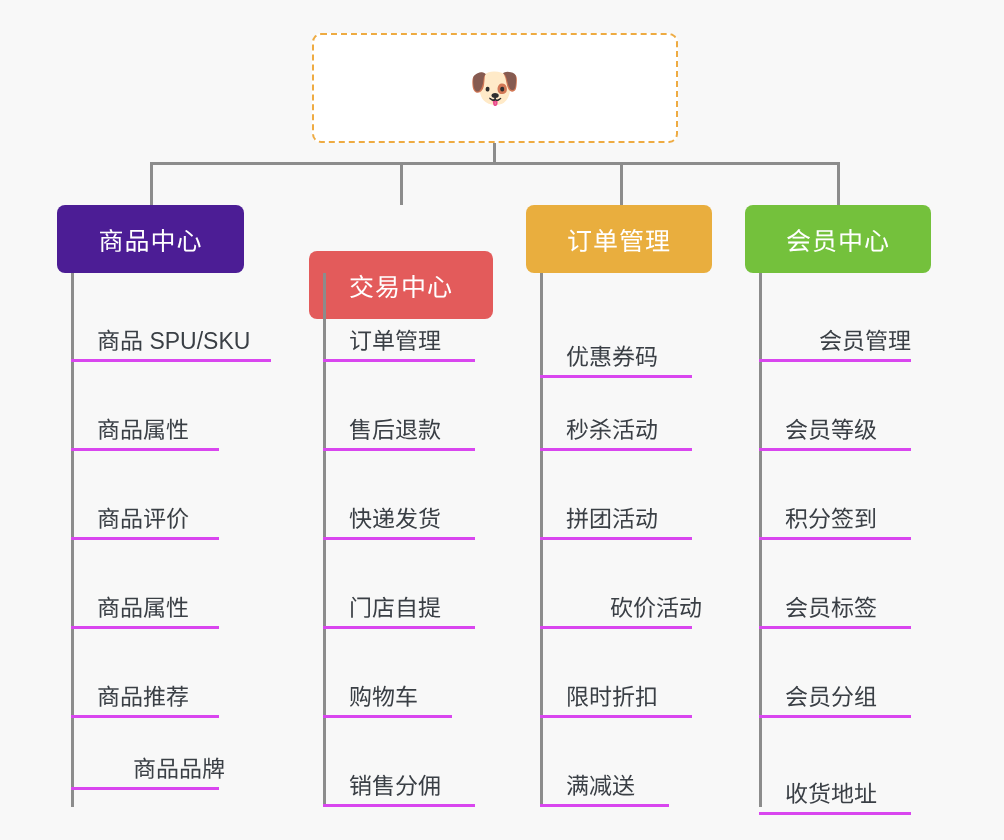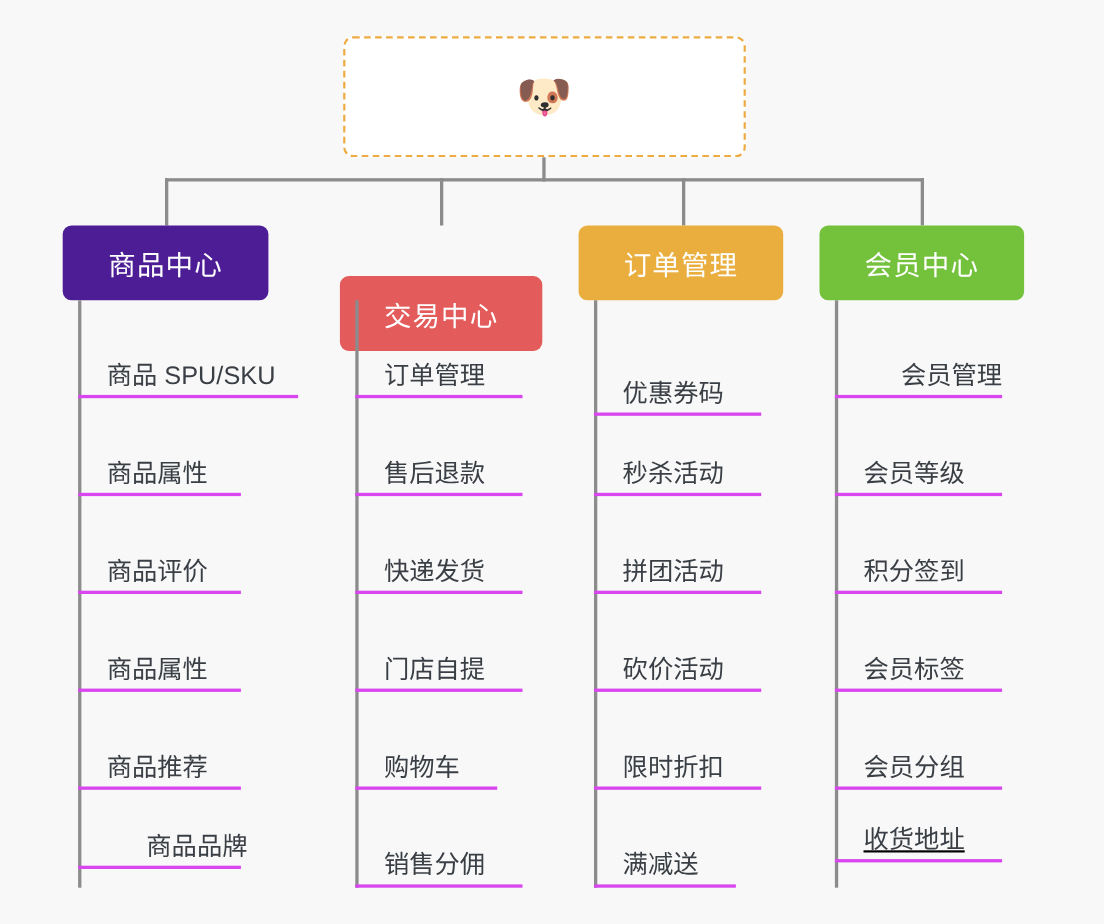--- a/index.html
+++ b/index.html
@@ -192,21 +192,21 @@
         <ul class="leaf-list">
           <li class="leaf" style="top: 16px; width: 152px;">
             <span class="leaf-label">优惠券码</span>
           </li>
           <li class="leaf" style="top: 89px; width: 152px;">
             <span class="leaf-label">秒杀活动</span>
           </li>
           <li class="leaf" style="top: 178px; width: 152px;">
             <span class="leaf-label">拼团活动</span>
           </li>
-          <li class="leaf" style="top: 267px; width: 152px;">
+          <li class="leaf" style="top: 267px; width: 152px; padding-left: 44px;">
             <span class="leaf-label">砍价活动</span>
           </li>
           <li class="leaf" style="top: 356px; width: 152px;">
             <span class="leaf-label">限时折扣</span>
           </li>
           <li class="leaf" style="top: 445px; width: 129px;">
             <span class="leaf-label">满减送</span>
           </li>
         </ul>
       </div>
@@ -224,20 +224,20 @@
           </li>
           <li class="leaf" style="top: 178px; width: 152px;">
             <span class="leaf-label">积分签到</span>
           </li>
           <li class="leaf" style="top: 267px; width: 152px;">
             <span class="leaf-label">会员标签</span>
           </li>
           <li class="leaf" style="top: 356px; width: 152px;">
             <span class="leaf-label">会员分组</span>
           </li>
-          <li class="leaf" style="top: 422px; width: 152px; text-decoration: underline;">
+          <li class="leaf" style="top: 453px; width: 152px;">
             <span class="leaf-label">收货地址</span>
           </li>
         </ul>
       </div>
     </div>
 
 </div>
 
 </body></html>

